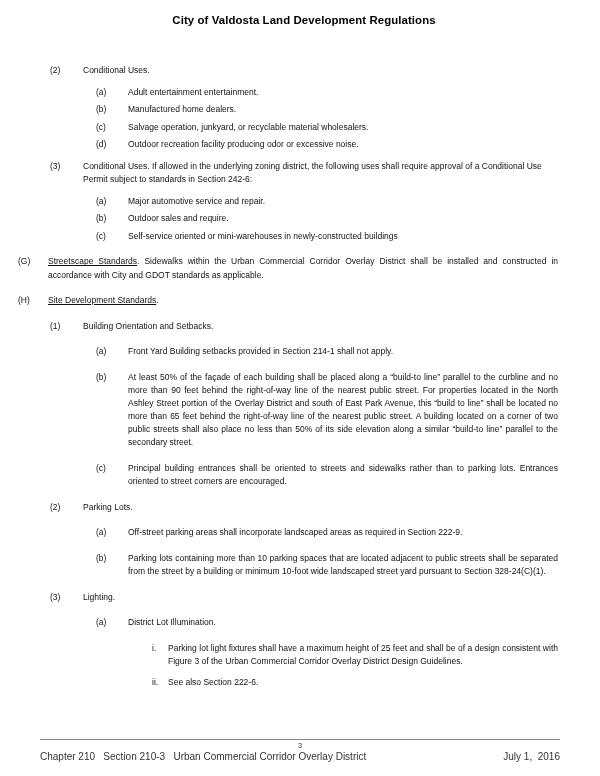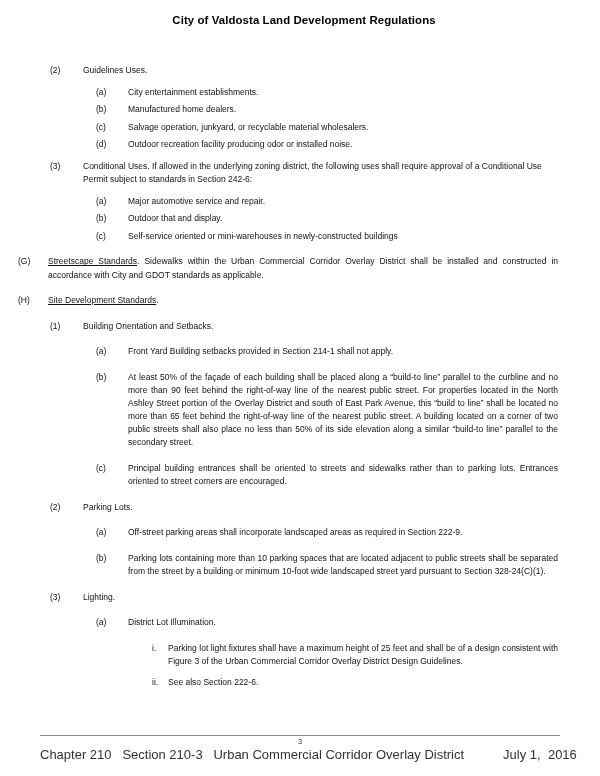--- a/index.html
+++ b/index.html
@@ -108,81 +108,81 @@
     text-align: center;
     font-size: 7.4px;
     color: #333;
     line-height: 9px;
     margin-top: 1px;
   }
   .footer-row {
     display: flex;
     justify-content: space-between;
     align-items: baseline;
-    font-size: 13px;
+    font-size: 10px;
     color: #333;
     margin-top: 1px;
   }
   .footer-left { white-space: pre; }
   .footer-right { white-space: pre; margin-left: 39px; }
 </style>
 </head>
 <body>
 
 <div class="page">
 
   <div class="doc-title">City of Valdosta Land Development Regulations</div>
 
   <div class="body-area">
 
     <div class="blk lvl-num">
       <span class="marker">(2)</span>
-      <span class="txt">Guidelines Uses.</span>
-    </div>
-    <div class="sp-1"></div>
-
-    <div class="blk lvl-alpha">
-      <span class="marker">(a)</span>
-      <span class="txt">City entertainment establishments.</span>
+      <span class="txt">Conditional Uses.</span>
+    </div>
+    <div class="sp-1"></div>
+
+    <div class="blk lvl-alpha">
+      <span class="marker">(a)</span>
+      <span class="txt">Adult entertainment entertainment.</span>
     </div>
     <div class="sp-half"></div>
 
     <div class="blk lvl-alpha">
       <span class="marker">(b)</span>
       <span class="txt">Manufactured home dealers.</span>
     </div>
     <div class="sp-half"></div>
 
     <div class="blk lvl-alpha">
       <span class="marker">(c)</span>
       <span class="txt">Salvage operation, junkyard, or recyclable material wholesalers.</span>
     </div>
     <div class="sp-half"></div>
 
     <div class="blk lvl-alpha">
       <span class="marker">(d)</span>
-      <span class="txt">Outdoor recreation facility producing odor or installed noise.</span>
+      <span class="txt">Outdoor recreation facility producing odor or excessive noise.</span>
     </div>
     <div class="sp-1"></div>
 
     <div class="blk lvl-num">
       <span class="marker">(3)</span>
       <span class="txt">Conditional Uses.   If allowed in the underlying zoning district, the following uses shall require approval of a Conditional Use Permit subject to standards in Section 242-6:</span>
     </div>
     <div class="sp-1"></div>
 
     <div class="blk lvl-alpha">
       <span class="marker">(a)</span>
       <span class="txt">Major automotive service and repair.</span>
     </div>
     <div class="sp-half"></div>
 
     <div class="blk lvl-alpha">
       <span class="marker">(b)</span>
-      <span class="txt">Outdoor that and display.</span>
+      <span class="txt">Outdoor sales and require.</span>
     </div>
     <div class="sp-half"></div>
 
     <div class="blk lvl-alpha">
       <span class="marker">(c)</span>
       <span class="txt">Self-service oriented or mini-warehouses in newly-constructed buildings</span>
     </div>
     <div class="sp-2"></div>
 
     <div class="blk lvl-cap">

